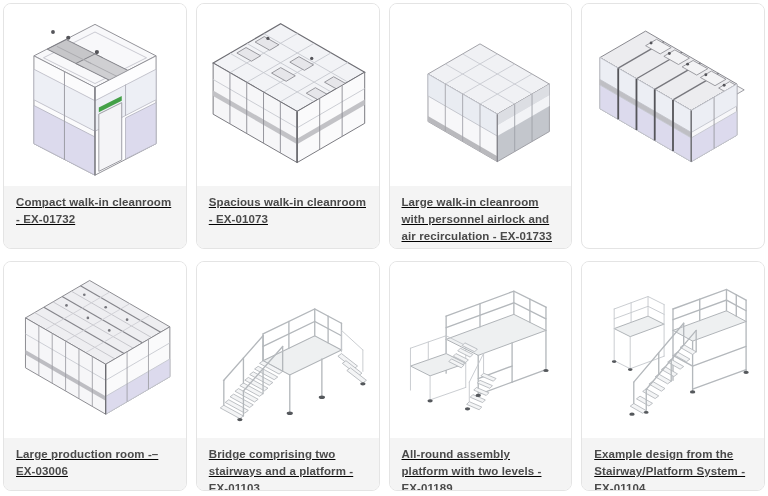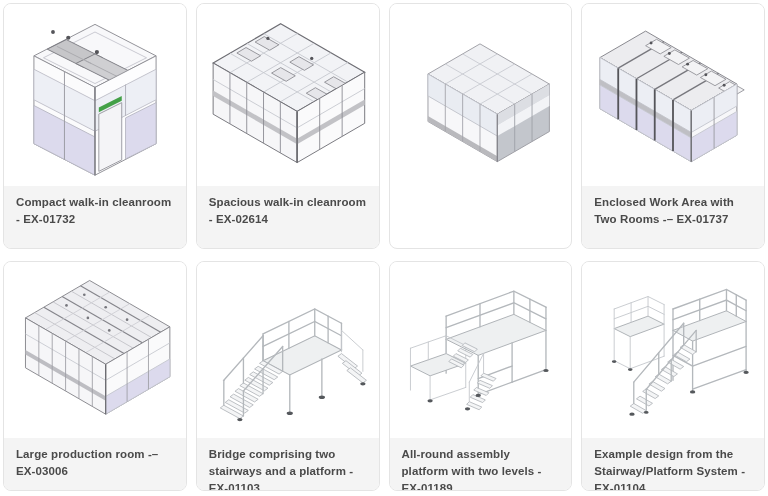--- a/index.html
+++ b/index.html
@@ -13,20 +13,21 @@
     column-gap:9px; row-gap:12px;
     padding:3px;
   }
   .card {
     background:#ffffff;
     border:1px solid #e4e4e4;
     border-radius:8px;
     display:flex; flex-direction:column;
     overflow:hidden;
     cursor:pointer;
+    text-decoration:underline;
   }
   .card-image {
     flex:0 0 auto;
     display:flex; align-items:center; justify-content:center;
     background:#ffffff;
     padding:2px;
   }
   .row1 .card-image { height:182px; }
   .row2 .card-image { height:176px; }
   .card-image svg { width:168px; height:168px; }
@@ -114,21 +115,21 @@
         <line x1="83.6" y1="93.4" x2="83.6" y2="149.4" stroke="#8d8d94"></line>
 
         <polygon points="102,104 176,61 176,117 102,160" fill="#fafafb" stroke="#6e6e74"></polygon>
         <line x1="102" y1="122" x2="176" y2="79" stroke="#c7c9d0"></line>
         <polygon points="102,134 176,91 176,97 102,140" fill="#c2c2c6"></polygon>
         <line x1="126.7" y1="89.7" x2="126.7" y2="145.7" stroke="#8d8d94"></line>
         <line x1="151.3" y1="75.3" x2="151.3" y2="131.3" stroke="#8d8d94"></line>
         <line x1="102" y1="104" x2="102" y2="160" stroke="#5f5f64" stroke-width="1.4"></line>
       </svg>
     </div>
-    <div class="card-caption">Spacious walk-in cleanroom - EX-02614</div>
+    <div class="card-caption">Spacious walk-in cleanroom - EX-01073</div>
   </div>
 
   <div class="card row1">
     <div class="card-image">
       <svg viewBox="0 0 184 172">
 
         <polygon points="92,30 168,74 111,107 35,63" fill="#f0f1f4" stroke="#9a9aa0"></polygon>
         <line x1="73" y1="41" x2="149" y2="85" stroke="#c9cbd2"></line>
         <line x1="54" y1="52" x2="130" y2="96" stroke="#c9cbd2"></line>
         <line x1="111" y1="41" x2="54" y2="74" stroke="#c9cbd2"></line>
@@ -143,20 +144,21 @@
         <line x1="92" y1="96" x2="92" y2="148" stroke="#a5a5ac"></line>
 
         <polygon points="111,107 168,74 168,126 111,159" fill="#c3c6cc" stroke="#9a9aa0"></polygon>
         <polygon points="111,107 168,74 168,86 111,119" fill="#dcdee3"></polygon>
         <polygon points="111,119 168,86 168,98 111,131" fill="#f2f3f6"></polygon>
         <line x1="130" y1="96" x2="130" y2="148" stroke="#9fa2a8"></line>
         <line x1="149" y1="85" x2="149" y2="137" stroke="#9fa2a8"></line>
         <line x1="111" y1="107" x2="111" y2="159" stroke="#85858b" stroke-width="1.3"></line>
       </svg>
     </div>
+    <div class="card-caption">Large walk-in cleanroom with personnel airlock and air recirculation - EX-01733</div>
   </div>
 
   <div class="card row1">
     <div class="card-image">
       <svg viewBox="0 0 184 172">
 
         <polygon points="62,16 162,74 112,103 12,45" fill="#ececef" stroke="#808086"></polygon>
         <line x1="82" y1="27.6" x2="32" y2="56.6" stroke="#77777d" stroke-width="1.5"></line>
         <line x1="102" y1="39.2" x2="52" y2="68.2" stroke="#77777d" stroke-width="1.5"></line>
         <line x1="122" y1="50.8" x2="72" y2="79.8" stroke="#77777d" stroke-width="1.5"></line>
@@ -184,21 +186,20 @@
         <line x1="72" y1="79.8" x2="72" y2="135.8" stroke="#55555a" stroke-width="2"></line>
         <line x1="92" y1="91.4" x2="92" y2="147.4" stroke="#55555a" stroke-width="2"></line>
 
         <polygon points="112,103 162,74 162,130 112,159" fill="#f7f7f9" stroke="#808086"></polygon>
         <polygon points="112,103 162,74 162,98 112,127" fill="#eceef4" stroke="#c4c6ce"></polygon>
         <polygon points="112,133 162,104 162,130 112,159" fill="#dcdaed" stroke="#c4c6ce"></polygon>
         <line x1="137" y1="88.5" x2="137" y2="144.5" stroke="#9a9aa0"></line>
         <line x1="112" y1="103" x2="112" y2="159" stroke="#6b6b70" stroke-width="1.4"></line>
       </svg>
     </div>
-    <div class="card-caption">Enclosed Work Area with Two Rooms -– EX-01737</div>
   </div>
 
   <div class="card row2">
     <div class="card-image">
       <svg viewBox="0 0 184 172">
 
         <polygon points="86,8 176,60 104,102 14,50" fill="#eeeef1" stroke="#808086"></polygon>
         <line x1="75.7" y1="14" x2="165.7" y2="66" stroke="#85858b" stroke-width="1.3"></line>
         <line x1="65.4" y1="20" x2="155.4" y2="72" stroke="#c2c2c8"></line>
         <line x1="55.1" y1="26" x2="145.1" y2="78" stroke="#85858b" stroke-width="1.3"></line>

